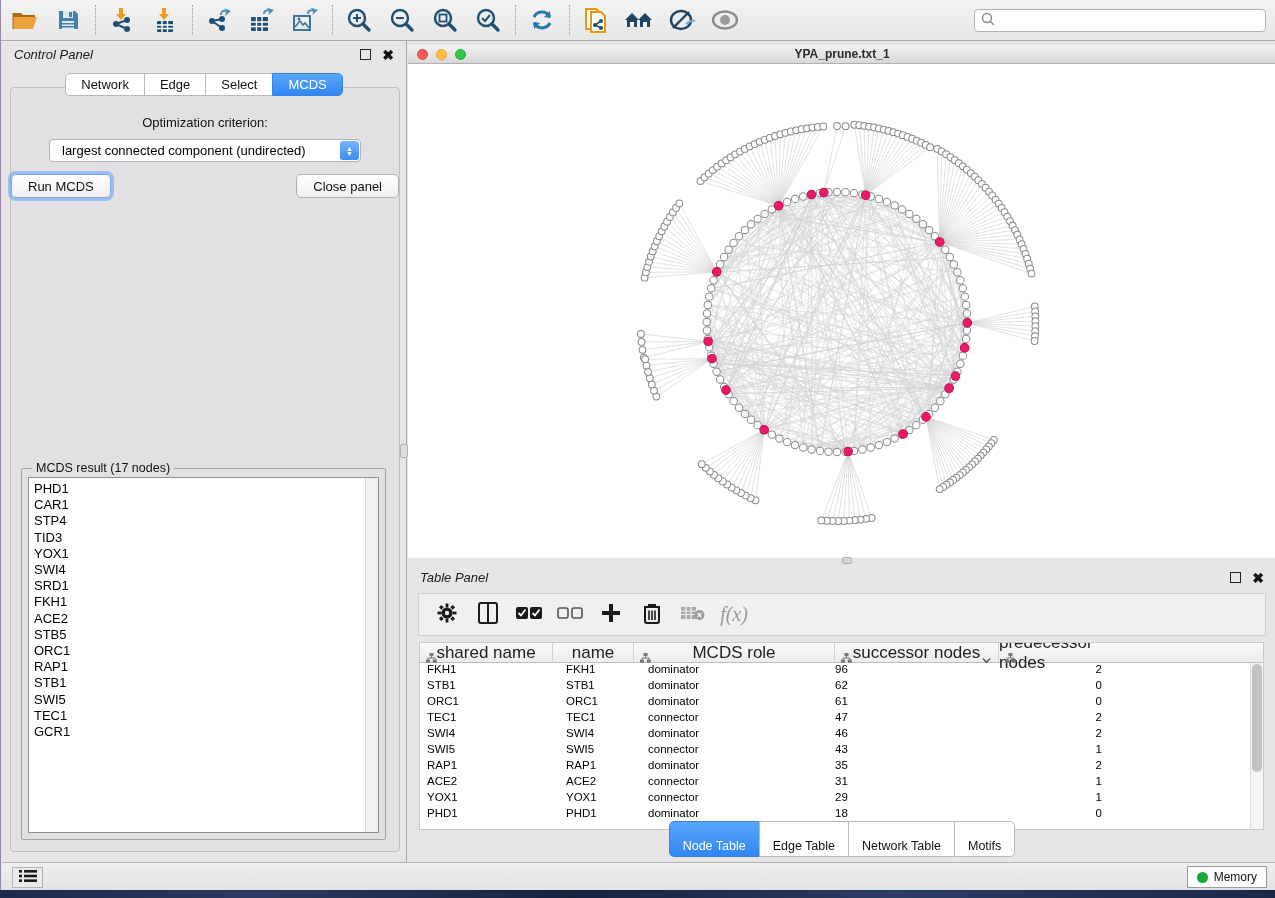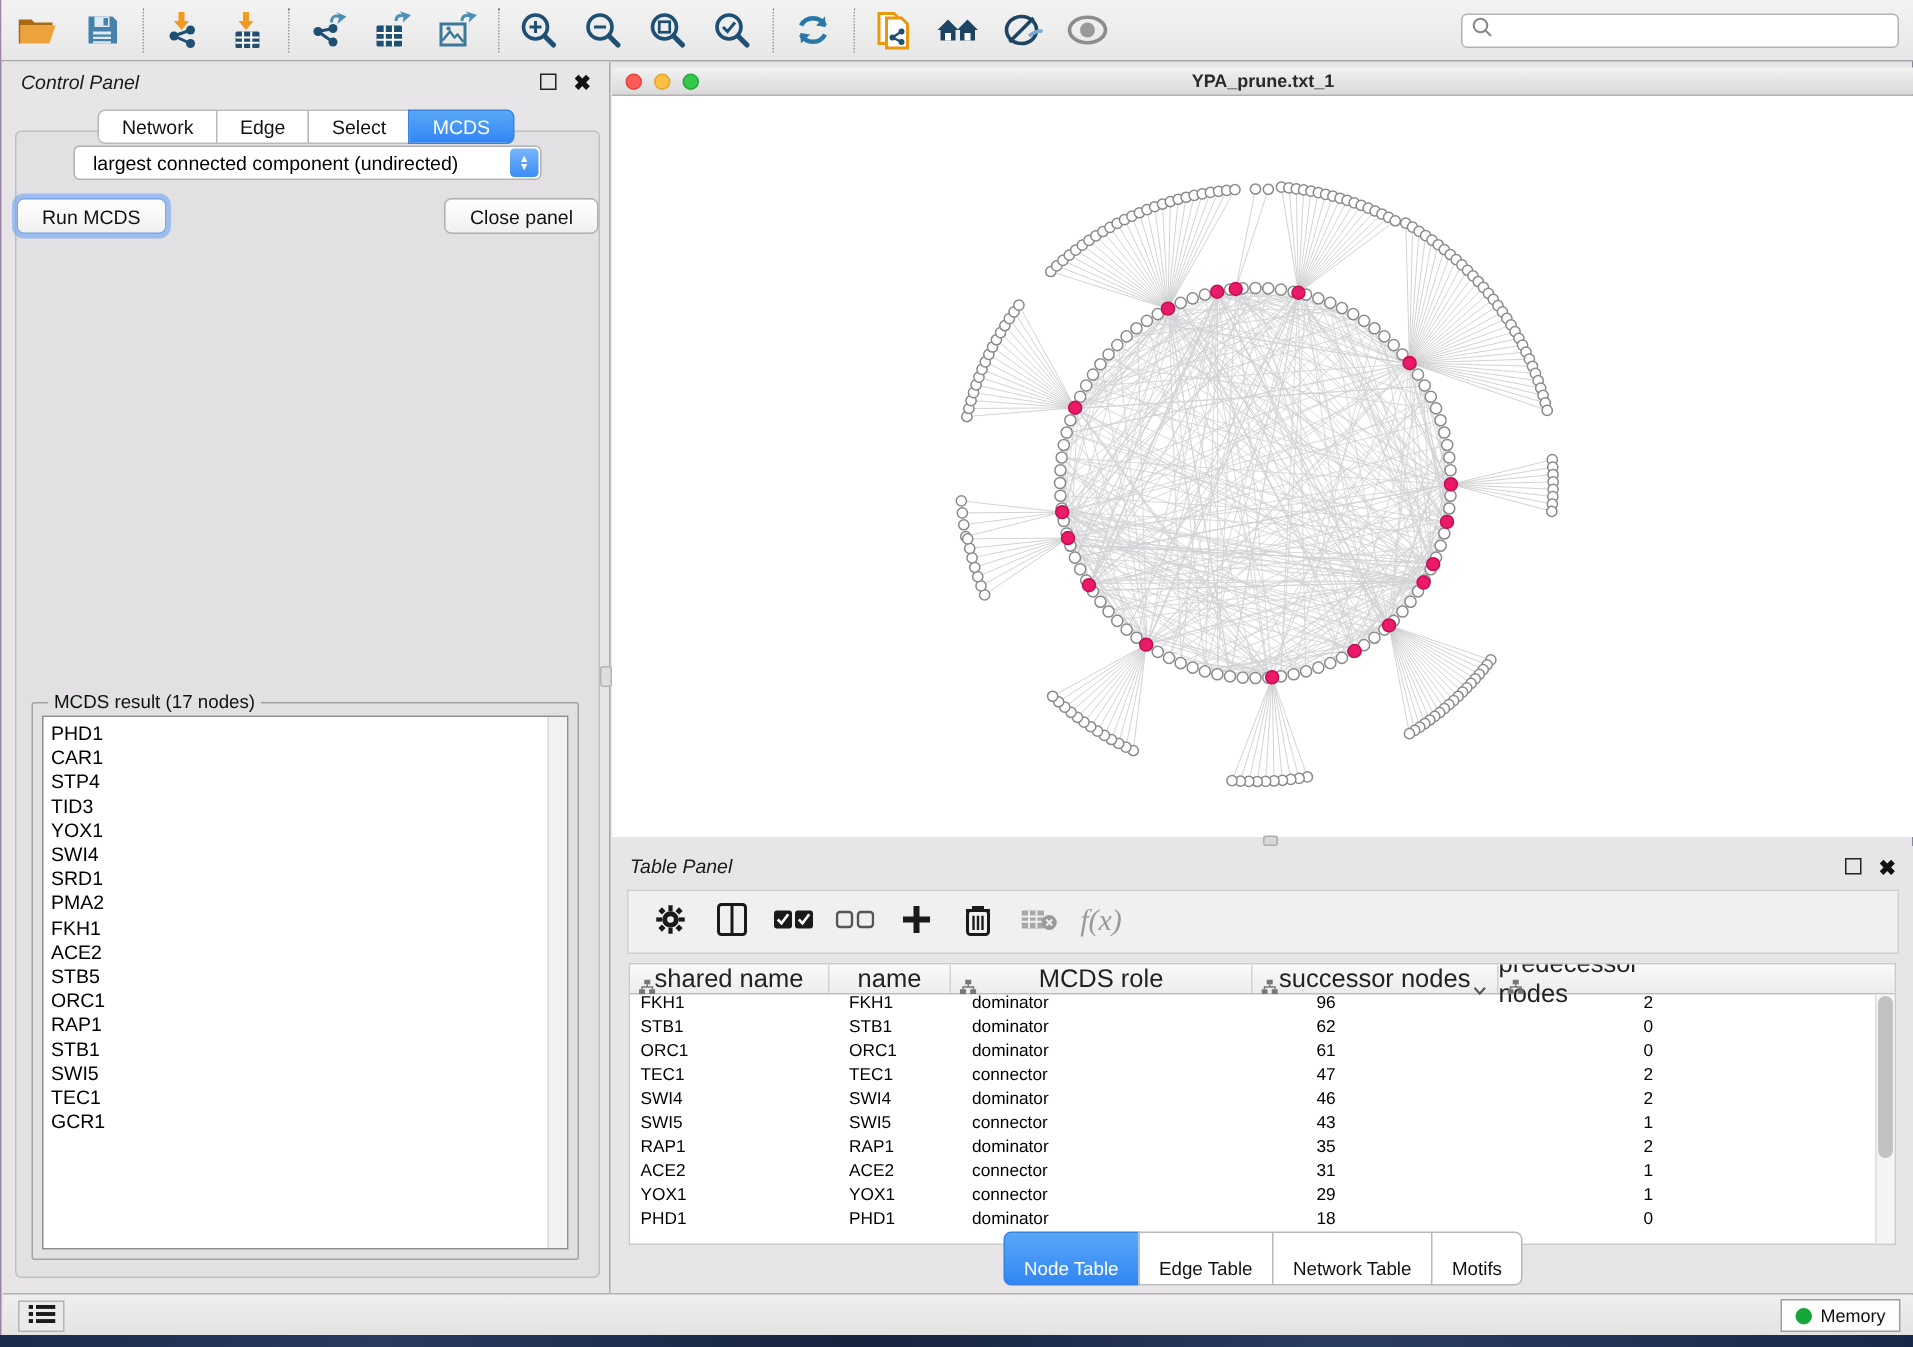--- a/index.html
+++ b/index.html
@@ -65,21 +65,21 @@
   .tablewrap { position:absolute; left:11px; right:12px; top:78px; height:188px; background:#fff; border:1px solid #c9c9c9; overflow:hidden; }
   .thead { display:flex; height:20px; background:linear-gradient(#fafafa,#ececec); border-bottom:1px solid #bdbdbd; }
   .th { position:relative; display:flex; align-items:center; justify-content:center; font-size:17px; color:#222; border-right:1px solid #d2d2d2; cursor:pointer; }
   .th .colicon { position:absolute; left:6px; top:5px; }
   .th .sortic { position:absolute; right:7px; top:6px; }
   .trow { display:flex; height:16px; font-size:11.5px; color:#000; }
   .td { overflow:hidden; white-space:nowrap; }
   .c0 { width:133px; padding-left:7px; }
   .c1 { width:81px; padding-left:13px; }
   .c2 { width:201px; padding-left:14px; }
-  .c3 { width:164px; text-align:center; padding-right:66px; }
+  .c3 { width:164px; text-align:left; padding-right:66px; }
   .c4 { width:107px; text-align:right; padding-right:4px; }
   .tscroll { position:absolute; right:0; top:20px; bottom:0; width:13px; background:#f4f4f4; border-left:1px solid #dcdcdc; }
   .tthumb { position:absolute; left:1px; right:1px; top:1px; height:108px; background:#c2c2c2; border-radius:6px; }
   .tp-tabs { position:absolute; left:0; right:0; bottom:5px; display:flex; justify-content:center; }
   .tp-tabs .tab { font-size:12.5px; padding:17px 13px; height:22px; }
 
   
   .statusbar { position:absolute; left:1px; top:862px; width:1274px; height:28px; background:linear-gradient(#efefef,#e3e3e3); border-top:1px solid #b4b4b4; }
   .menu-btn { position:absolute; left:10px; top:4px; width:31px; height:21px; background:#eaeaea; border:1px solid #b4b4b4; display:flex; align-items:center; justify-content:center; cursor:pointer; }
   .mem-btn { position:absolute; right:9px; top:3px; height:22px; background:#fdfdfd; border:1px solid #9c9c9c; display:flex; align-items:center; gap:6px; padding:0 9px; font-size:12px; color:#111; cursor:pointer; }
@@ -279,20 +279,21 @@
     </div>
     <div class="cp-tabs">
       <div class="seg">
         <div class="tab">Network</div>
         <div class="tab">Edge</div>
         <div class="tab">Select</div>
         <div class="tab active">MCDS</div>
       </div>
     </div>
     <div class="cp-content">
+      <div class="opt-label">Optimization criterion:</div>
       <div class="dropdown">
         <span>largest connected component (undirected)</span>
         <span class="dd-stepper">
             <span>▲</span>
             <span>▼</span>
           </span>
       </div>
       <div class="btn-row">
         <button class="btn focused">Run MCDS</button>
         <button class="btn">Close panel</button>
@@ -301,21 +302,20 @@
         <div class="result-legend">MCDS result (17 nodes)</div>
         <div class="result-list">
           <div class="result-items">
               <div>PHD1</div>
               <div>CAR1</div>
               <div>STP4</div>
               <div>TID3</div>
               <div>YOX1</div>
               <div>SWI4</div>
               <div>SRD1</div>
-              <div>PMA2</div>
               <div>FKH1</div>
               <div>ACE2</div>
               <div>STB5</div>
               <div>ORC1</div>
               <div>RAP1</div>
               <div>STB1</div>
               <div>SWI5</div>
               <div>TEC1</div>
               <div>GCR1</div>
             </div>

